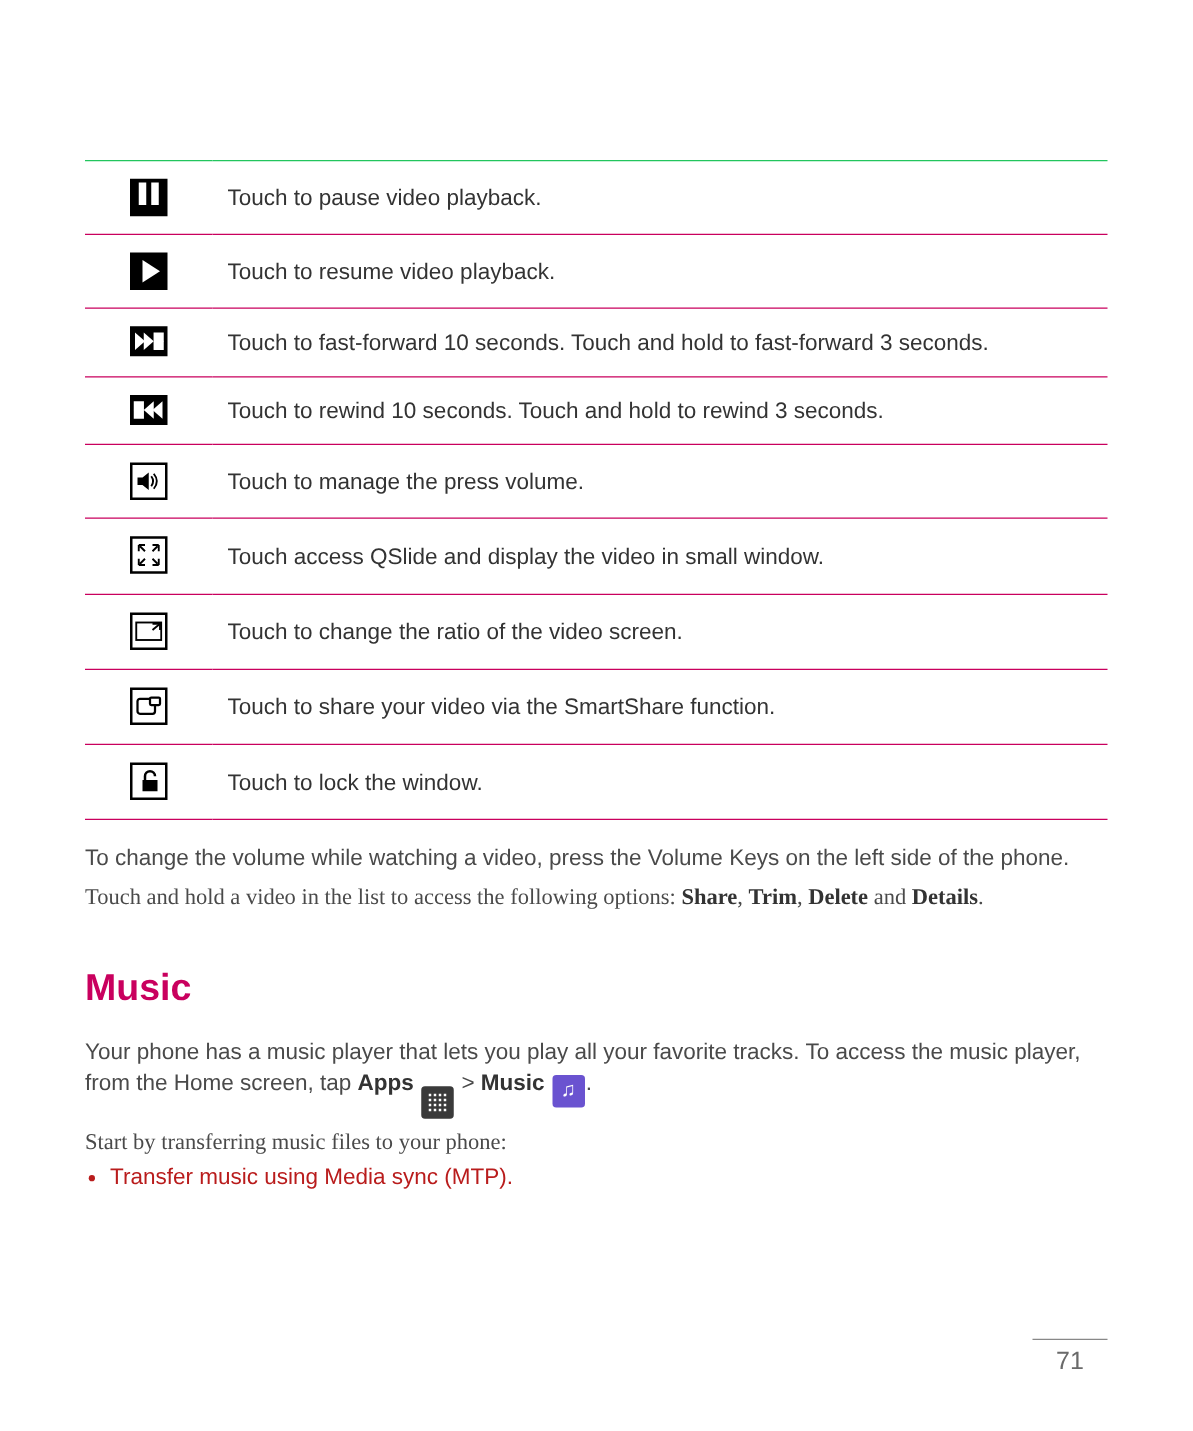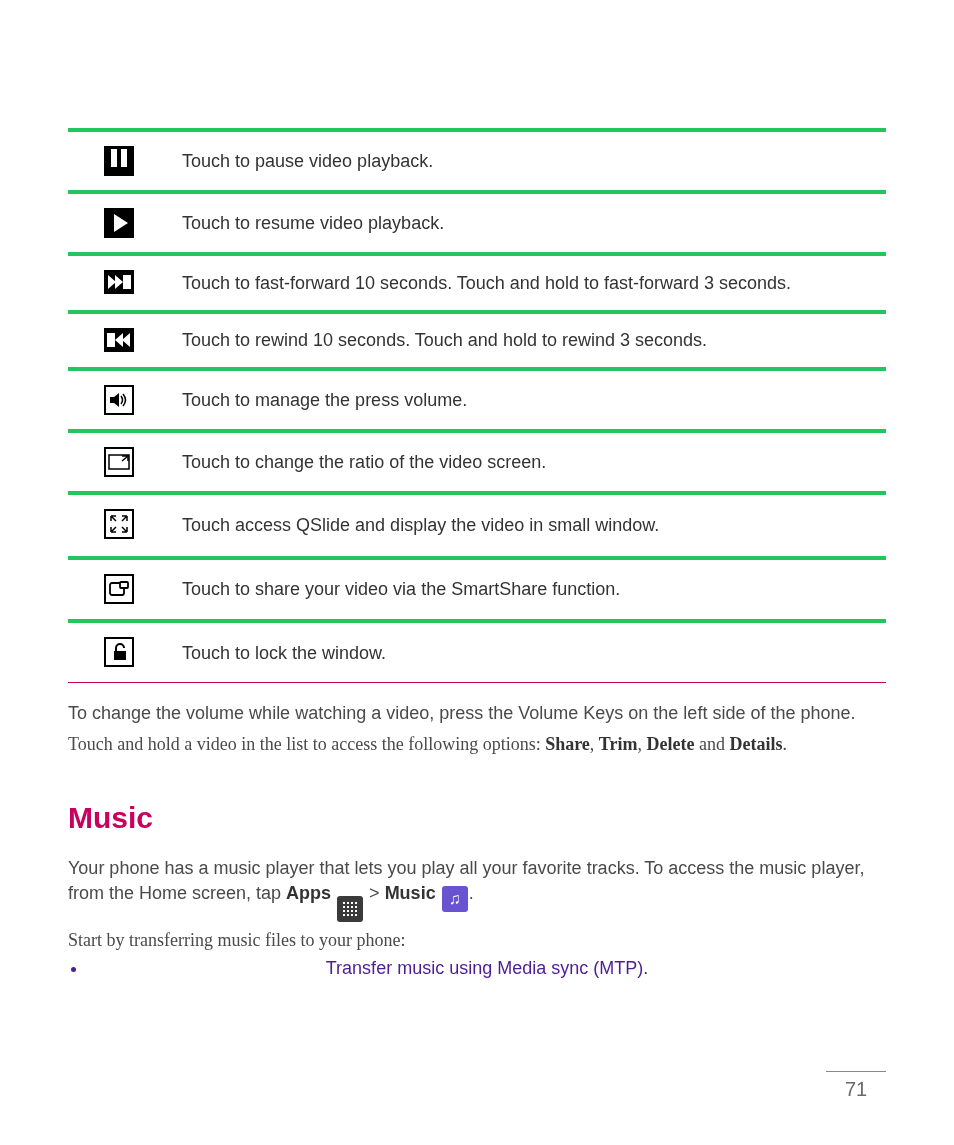--- a/index.html
+++ b/index.html
@@ -17,21 +17,21 @@
     height: 1145px;
     box-sizing: border-box;
     padding: 128px 68px 40px 68px;
     position: relative;
   }
   table.icons {
     width: 100%;
     border-collapse: collapse;
   }
   table.icons td {
-    border-top: 4px solid #22c55e;
+    border-top: 1px solid #22c55e;
     border-bottom: 1px solid #c9005e;
     padding: 14px 12px;
     vertical-align: middle;
   }
   table.icons td.icon-cell {
     width: 78px;
     text-align: center;
   }
   .paragraph {
     margin-top: 18px;
@@ -50,22 +50,21 @@
   .heading-sub {
     margin-top: 24px;
     font-size: 24px;
     font-weight: 700;
     color: #5a5a5a;
   }
   strong { font-weight: 700; color: #333333; }
   ul.bullets {
     margin: 4px 0 0 0;
     padding: 0 0 0 20px;
-    color: #4c1d95;
-    text-align: center;
+    color: #b91c1c;
   }
   ul.bullets li { margin-top: 2px; }
   .page-footer {
     position: absolute;
     right: 68px;
     bottom: 42px;
     font-size: 20px;
     color: #6a6a6a;
     padding-top: 4px;
     border-top: 1px solid #888;
@@ -203,47 +202,47 @@
               <path d="M12 5 Q15 9 12 13" stroke="#000" stroke-width="1.5" fill="none"></path>
               <path d="M14 3 Q19 9 14 15" stroke="#000" stroke-width="1.5" fill="none"></path>
             </svg>
           </span>
         </td>
         <td>Touch to manage the press volume.</td>
       </tr>
 
       <tr>
         <td class="icon-cell">
-          <span class="ic-outline ic-28 ratio-icon">
-            <svg width="22" height="18" viewBox="0 0 22 18">
-              <rect x="1" y="2" width="20" height="14" fill="none" stroke="#000" stroke-width="1.5"></rect>
-              <path d="M14 3 L20 3 L20 8" fill="none" stroke="#000" stroke-width="1.5"></path>
-              <line x1="20" y1="3" x2="14" y2="8" stroke="#000" stroke-width="1.5"></line>
-            </svg>
-          </span>
-        </td>
-        <td>Touch to change the ratio of the video screen.</td>
-      </tr>
-
-      <tr>
-        <td class="icon-cell">
           <span class="ic-outline ic-28 qslide-icon">
             <svg width="22" height="22" viewBox="0 0 22 22">
               <path d="M3 3 L8 3 M3 3 L3 8 M4 4 L8 8" stroke="#000" stroke-width="1.5" fill="none"></path>
               <path d="M19 3 L14 3 M19 3 L19 8 M18 4 L14 8" stroke="#000" stroke-width="1.5" fill="none"></path>
               <path d="M3 19 L8 19 M3 19 L3 14 M4 18 L8 14" stroke="#000" stroke-width="1.5" fill="none"></path>
               <path d="M19 19 L14 19 M19 19 L19 14 M18 18 L14 14" stroke="#000" stroke-width="1.5" fill="none"></path>
             </svg>
           </span>
         </td>
         <td>Touch access QSlide and display the video in small window.</td>
       </tr>
 
       <tr>
         <td class="icon-cell">
+          <span class="ic-outline ic-28 ratio-icon">
+            <svg width="22" height="18" viewBox="0 0 22 18">
+              <rect x="1" y="2" width="20" height="14" fill="none" stroke="#000" stroke-width="1.5"></rect>
+              <path d="M14 3 L20 3 L20 8" fill="none" stroke="#000" stroke-width="1.5"></path>
+              <line x1="20" y1="3" x2="14" y2="8" stroke="#000" stroke-width="1.5"></line>
+            </svg>
+          </span>
+        </td>
+        <td>Touch to change the ratio of the video screen.</td>
+      </tr>
+
+      <tr>
+        <td class="icon-cell">
           <span class="ic-outline ic-28 share-icon">
             <svg width="24" height="20" viewBox="0 0 24 20">
               <rect x="3" y="4" width="14" height="12" rx="2" fill="none" stroke="#000" stroke-width="1.8"></rect>
               <rect x="13" y="3" width="8" height="6" rx="1" fill="#fff" stroke="#000" stroke-width="1.8"></rect>
             </svg>
           </span>
         </td>
         <td>Touch to share your video via the SmartShare function.</td>
       </tr>
 

